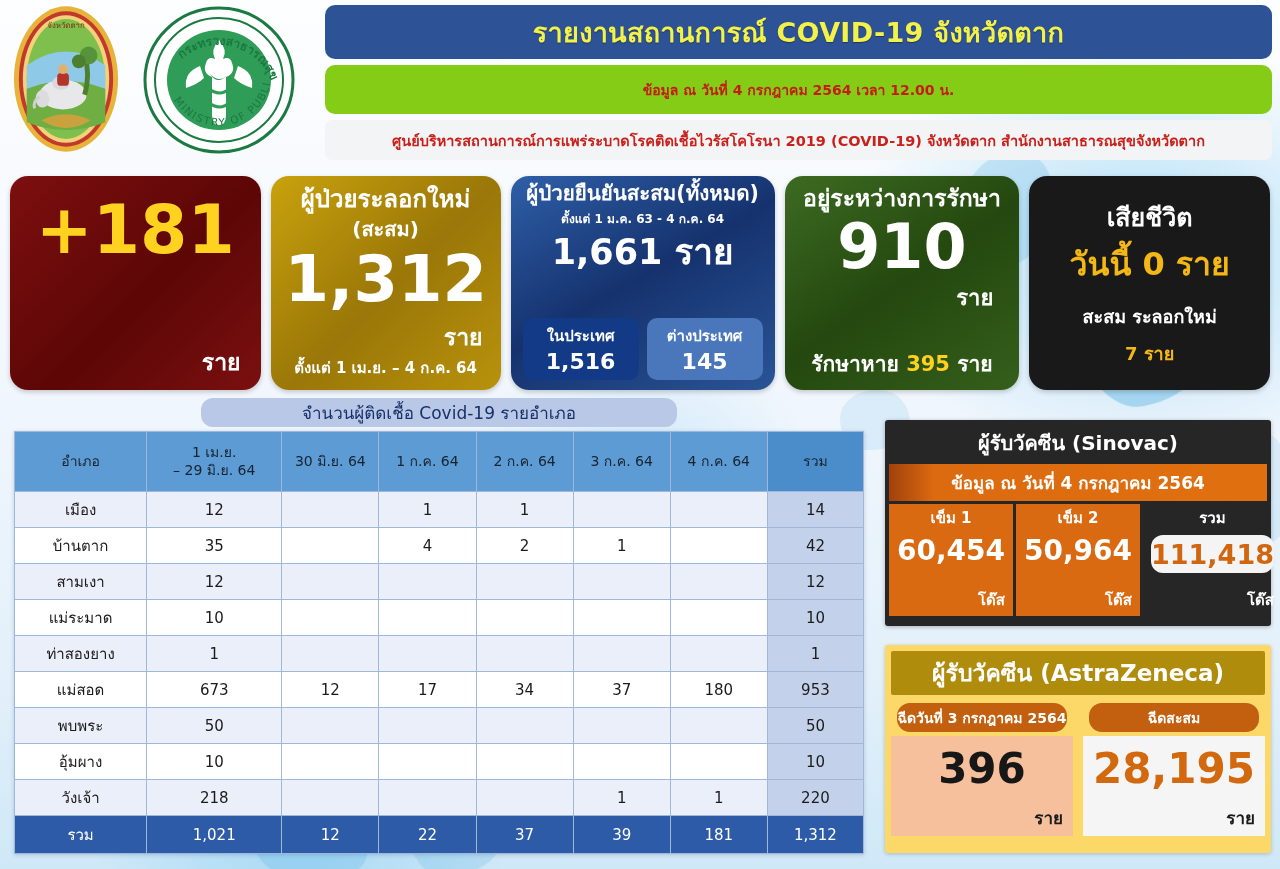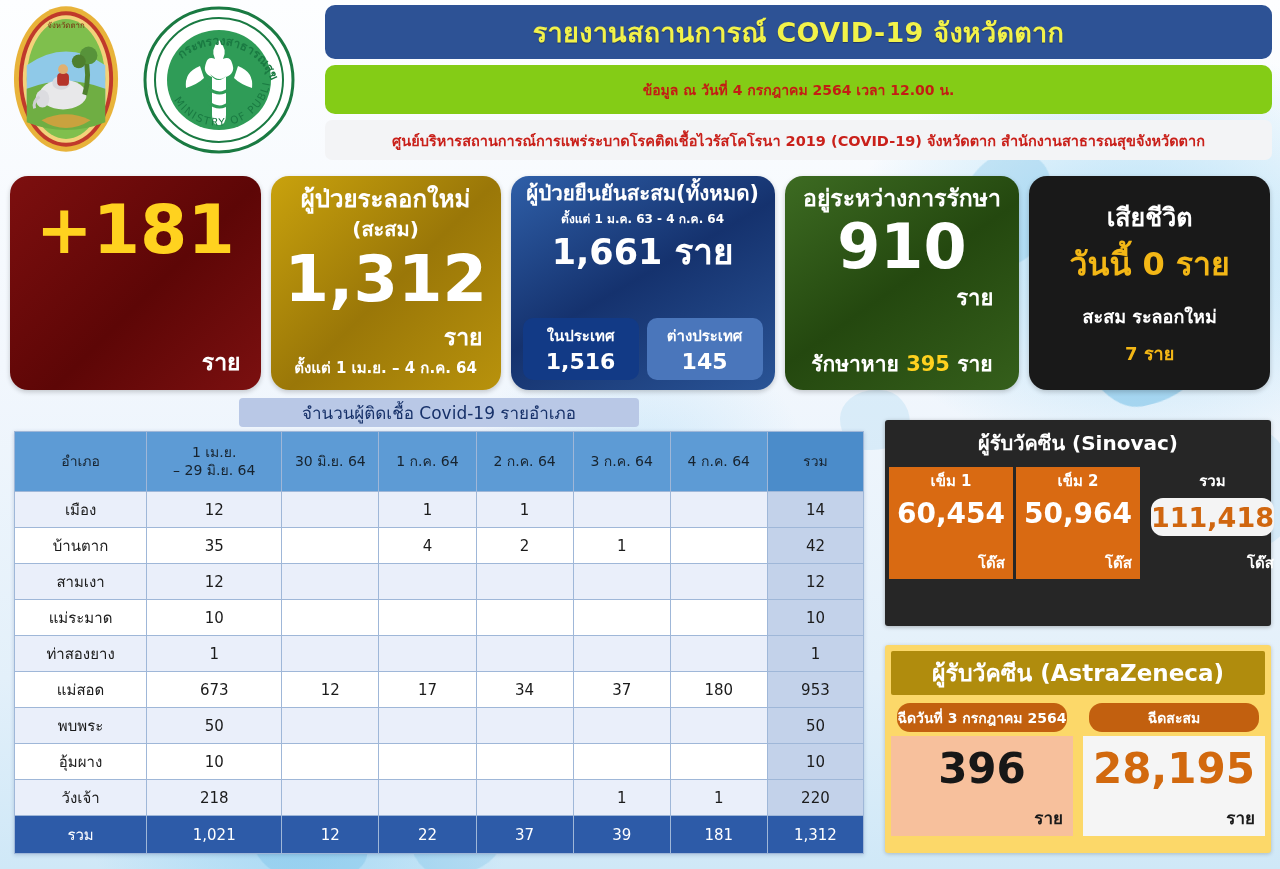--- a/index.html
+++ b/index.html
@@ -163,22 +163,22 @@
     background: #191919;
   }
   .card-death .c-title { font-size: 25px; margin-top: 20px; }
   .card-death .c-num { font-size: 32px; color:#f3b716; text-align:center; margin-top: 16px; font-weight:bold;}
   .card-death .c-foot1 { font-size: 18px; font-weight:bold; text-align:center; margin-top: 22px; }
   .card-death .c-foot2 { font-size: 18px; font-weight:bold; text-align:center; color:#f3b716; margin-top: 8px; }
 
   
   .table-wrap { position: absolute; left: 14px; top: 398px; width: 850px; }
   .table-title {
-    width: 400px; margin: 0 auto 4px;
-    background: #b9c8e6; border-radius: 4px;
+    width: 476px; margin: 0 auto 4px;
+    background: #b9c8e6; border-radius: 12px;
     height: 29px;
     display:flex; align-items:center; justify-content:center;
     font-size: 17px; color: #173169; font-weight: normal;
   }
   table.dist {
     width: 850px; border-collapse: collapse;
     box-shadow: 0 1px 4px rgba(30,60,120,.22);
     background: #fff;
   }
   table.dist th, table.dist td {
@@ -515,20 +515,21 @@
             <td>39</td>
             <td>181</td>
             <td class="sum">1,312</td>
           </tr>
       </tfoot>
     </table>
   </div>
 
   <div class="vax-sino">
     <div class="vs-title">ผู้รับวัคซีน  (Sinovac)</div>
+    <div class="vs-date">ข้อมูล ณ วันที่ 4 กรกฎาคม 2564</div>
     <div class="vs-body">
       <div class="dose-box">
         <div class="d-label">เข็ม 1</div>
         <div class="d-val">60,454</div>
         <div class="d-unit">โด๊ส</div>
       </div>
       <div class="dose-box">
         <div class="d-label">เข็ม 2</div>
         <div class="d-val">50,964</div>
         <div class="d-unit">โด๊ส</div>

